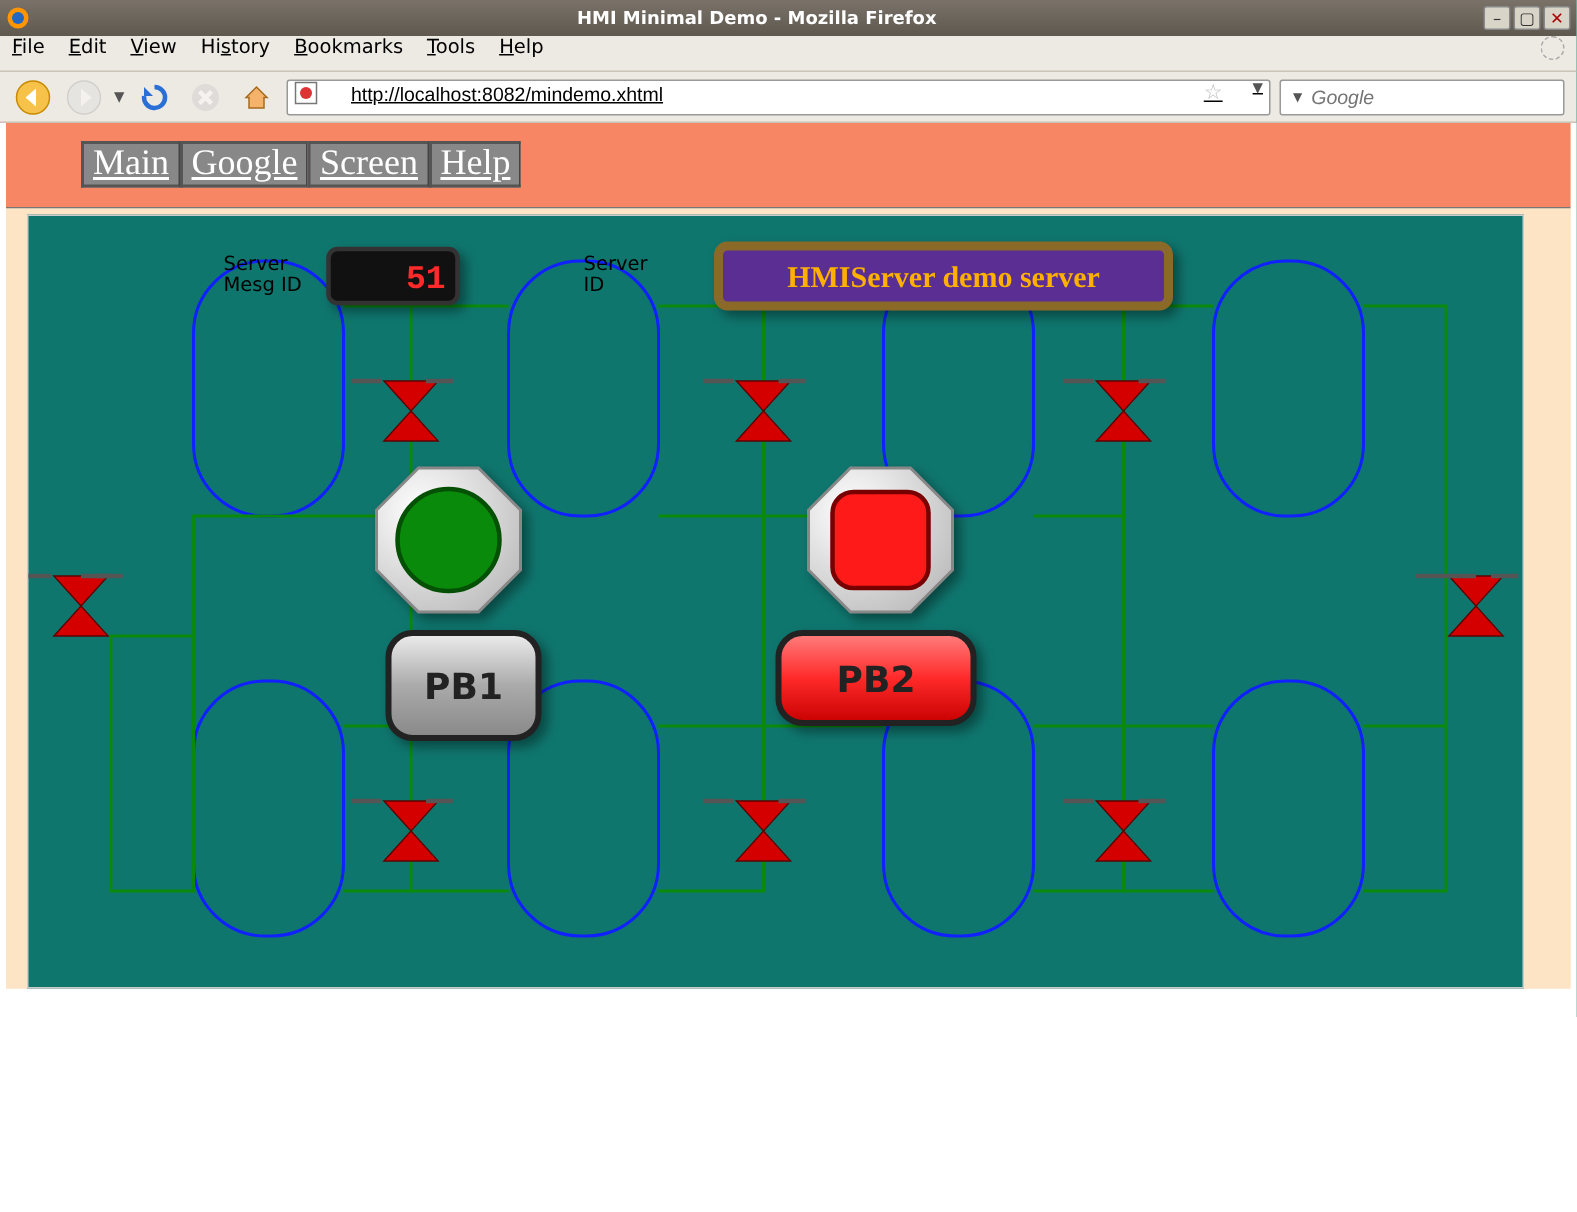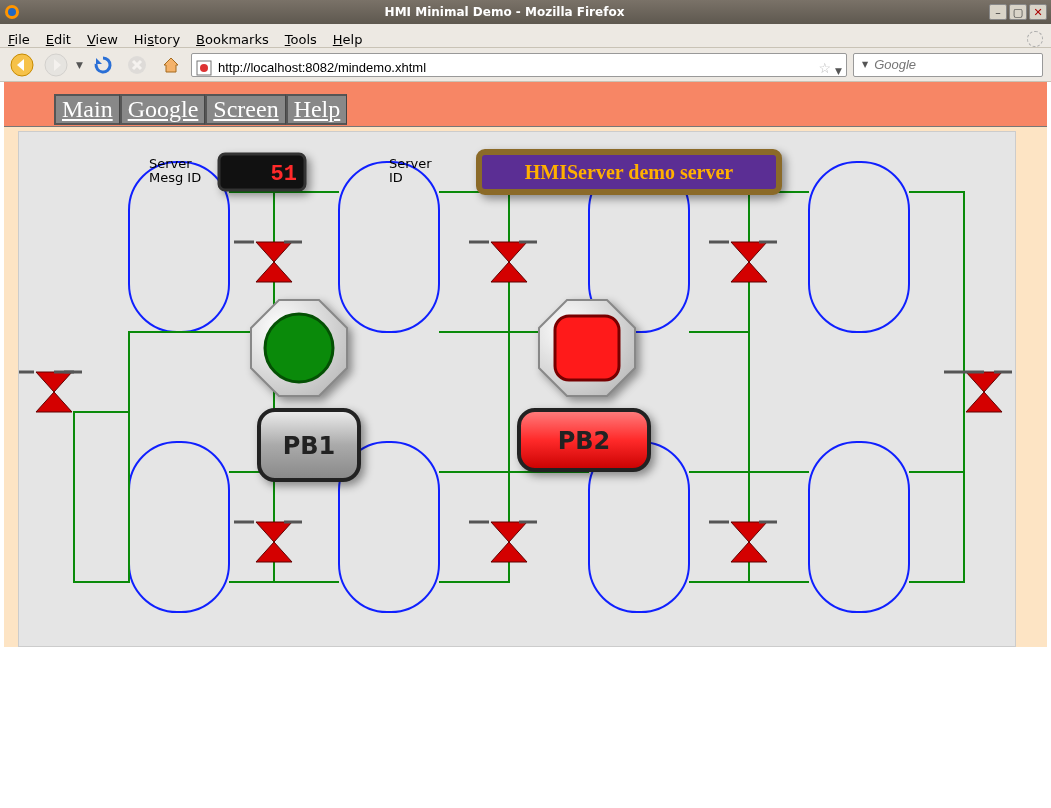--- a/index.html
+++ b/index.html
@@ -20,48 +20,48 @@
     gap:6px;
   }
   .titlebar .ff-icon { width:16px;height:16px; }
   .titlebar .title { flex:1; text-align:center; font-weight:bold; font-size:12px;}
   .winbtns { display:flex; gap:2px; }
   .winbtn { width:18px; height:16px; background:#d9d4c8;
     border:1px solid #888; border-radius:2px;
     display:flex;align-items:center;justify-content:center;
     font-size:11px; color:#333;}
   .menubar { height:24px; background:#ede9e3; display:flex;
-    align-items:flex-end; padding:0 8px; gap:16px; font-size:13px;
+    align-items:flex-start; padding:0 8px; gap:16px; font-size:13px;
     border-bottom:1px solid #c9c3b6;}
   .menubar span u{text-decoration:underline;}
   .throbber{margin-left:auto;width:16px;height:16px;border:1px dashed #aaa;border-radius:50%;}
   .toolbar{height:34px;background:#ede9e3;display:flex;align-items:center;
     padding:0 8px;gap:6px;border-bottom:1px solid #c9c3b6;}
   .tbtn{width:28px;height:28px;display:flex;align-items:center;justify-content:center;}
   .urlbar{flex:1;height:24px;background:#fff;border:1px solid #999;
-    border-radius:2px;display:flex;align-items:flex-end;padding:0 4px;gap:4px;}
+    border-radius:2px;display:flex;align-items:flex-start;padding:0 4px;gap:20px;text-decoration:underline;}
   .urlbar input{flex:1;border:none;outline:none;font-size:13px;background:transparent;}
   .searchbox{width:190px;height:24px;background:#fff;border:1px solid #999;
     border-radius:2px;display:flex;align-items:center;padding:0 4px;gap:4px;}
   .searchbox input{flex:1;border:none;outline:none;font-size:13px;color:#888;background:transparent;font-style:italic;}
   
   .viewport{position:absolute;top:82px;left:0;right:0;bottom:0;
     background:#fff;overflow:auto;}
   .page{margin:0 4px;}
-  .topband{background:#f78665;height:44px;position:relative;}
+  .topband{background:#f78665;height:56px;position:relative;}
   .navtabs{position:absolute;left:50px;top:12px;display:flex;}
   .navtab{background:#888;border:2px solid #555;border-right:1px solid #444;
     color:#fff;font-family:Georgia, "Times New Roman", serif;font-size:24px;
     padding:0 6px;text-decoration:underline;}
   .page h1{font-family:Georgia,"Times New Roman",serif;font-size:34px;
     margin:4px 0 2px 4px;}
   .page hr{margin:0 0 0 0;border:none;border-top:1px solid #777;}
   .cream{background:#fde4c4;padding:0 0 0 0;}
   .diagram-wrap{background:#fde4c4;padding:4px 14px 0 14px;}
-  .diagram{background:#e5e5e5;border:1px solid #ccc;position:relative;
+  .diagram{background:#0f766e;border:1px solid #ccc;position:relative;
     width:998px;height:516px;}
   .footband{background:#f78665;height:26px;padding:3px 6px;font-size:14px;}
   
   .tank{fill:none;stroke:#1020ff;stroke-width:2;}
   .pipe{fill:none;stroke:#0a8a0a;stroke-width:2;}
   .valvebody{fill:#d40000;stroke:#600000;stroke-width:1;}
   .valvestem{stroke:#555;stroke-width:3;}
   .label{font-size:13px;fill:#000;}
   .lcdbox rect.frame{fill:#111;stroke:#333;stroke-width:3;rx:6;ry:6;}
   .lcdtext{fill:#ff2a2a;font-family:"Courier New",monospace;font-size:22px;font-weight:bold;text-anchor:end;}

